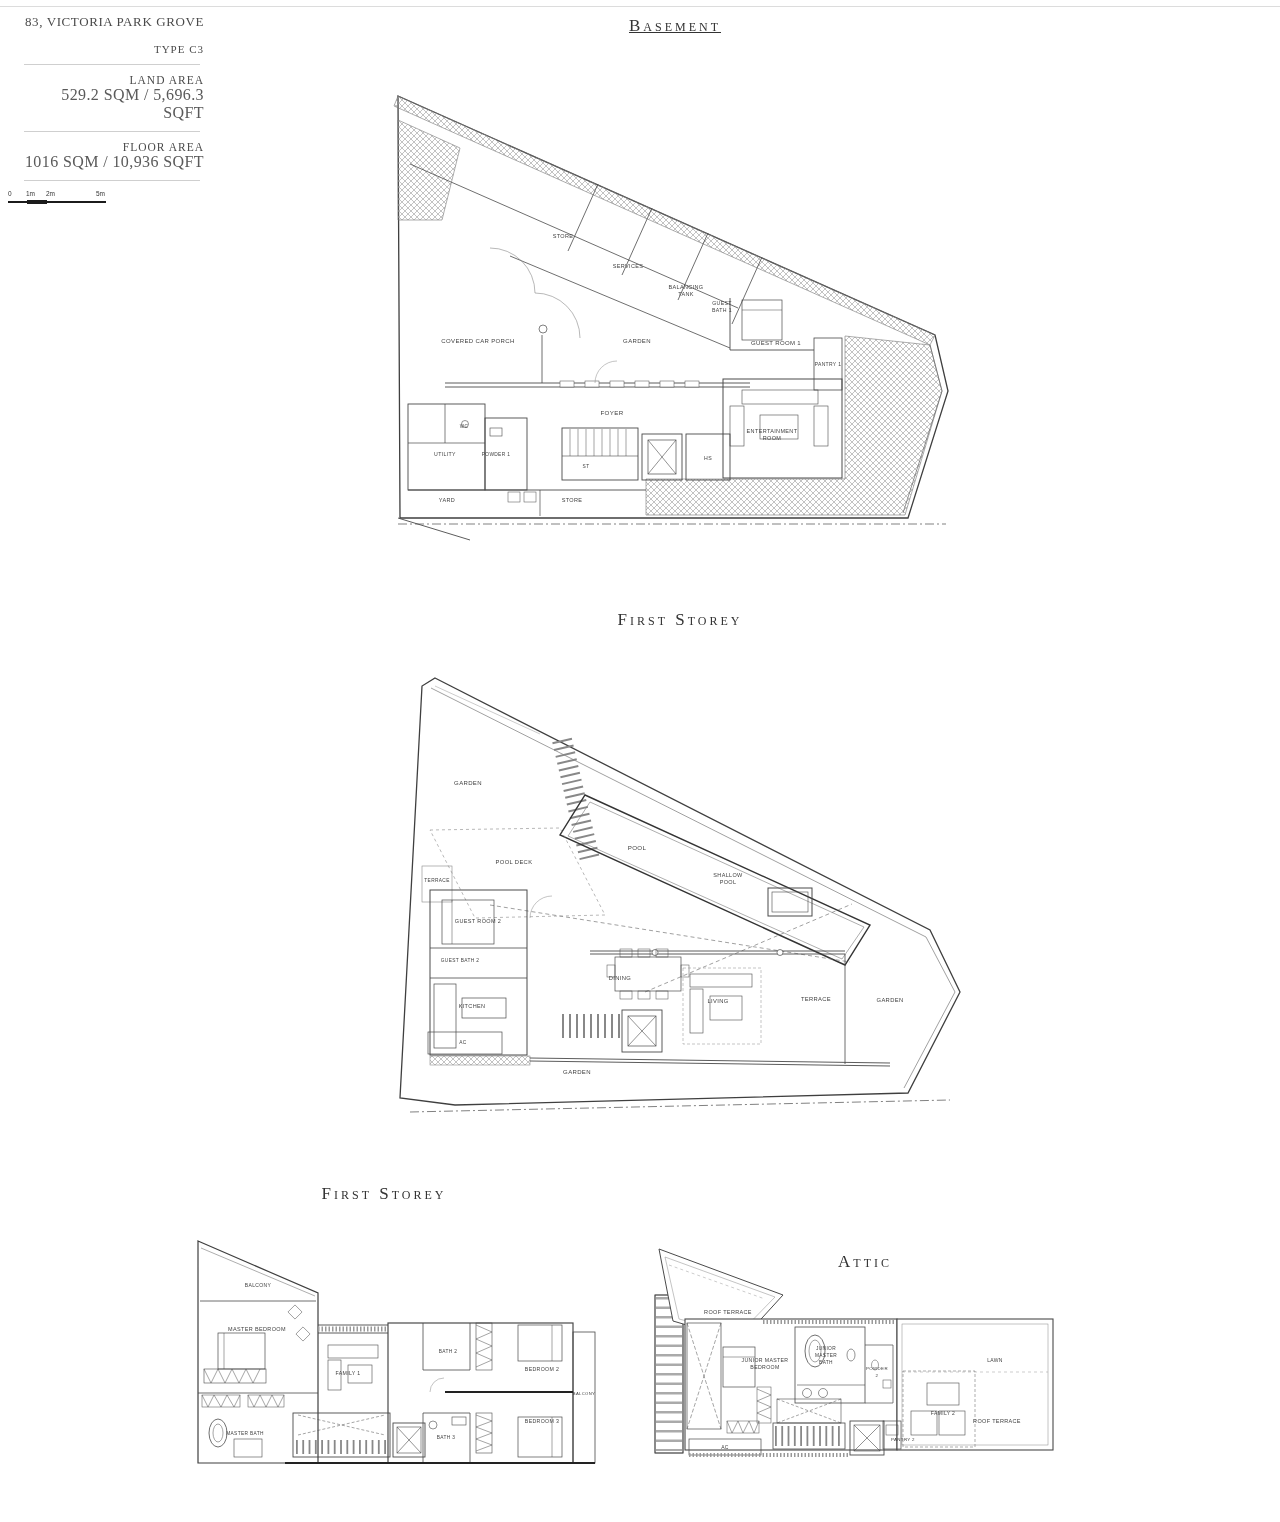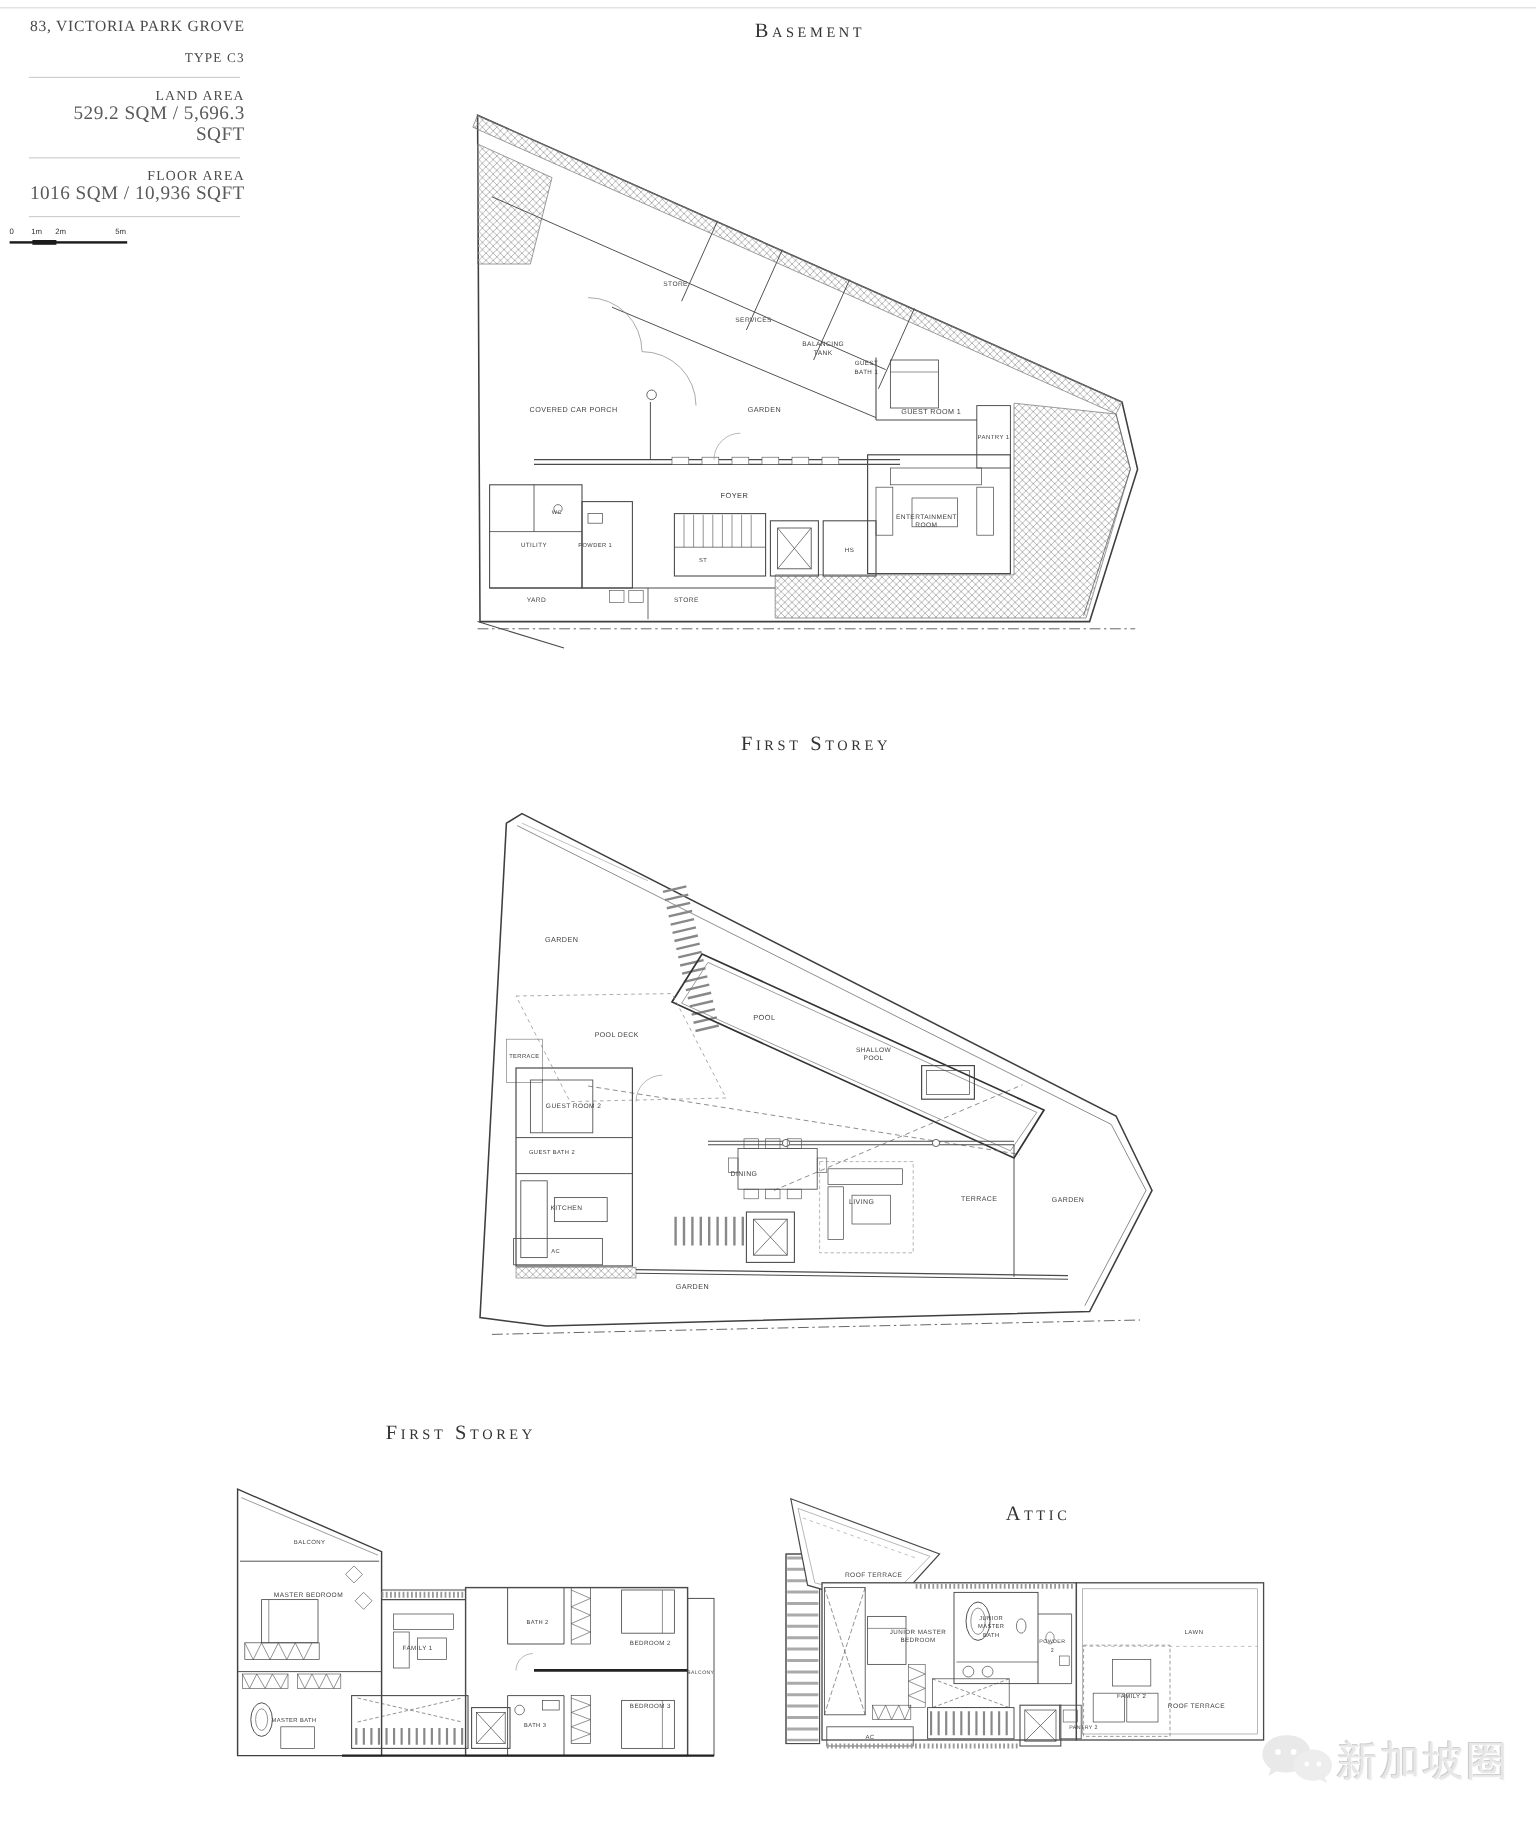--- a/index.html
+++ b/index.html
@@ -15,21 +15,21 @@
   .ip-value{font-size:16px;letter-spacing:.4px;color:#5a5a5a;margin-top:0;}
   
   #scalebar{position:absolute;left:8px;top:190px;width:110px;height:20px;font-family:"Liberation Sans",sans-serif;}
   #scalebar .tick{position:absolute;top:0;font-size:6.5px;color:#333;}
   #scalebar .t0{left:0;} #scalebar .t1{left:18px;} #scalebar .t2{left:38px;} #scalebar .t3{left:88px;}
   #scalebar .sline{position:absolute;left:0;top:11px;width:98px;height:2px;background:#1b1b1b;}
   #scalebar .sseg{position:absolute;left:19px;top:10px;width:20px;height:4px;background:#1b1b1b;}
   
   .plan-title{position:absolute;text-align:center;font-size:17px;letter-spacing:3px;
               font-variant:small-caps;color:#333;}
-  #title-basement{left:540px;top:16px;width:270px;}
+  #title-basement{left:540px;top:16px;width:270px;text-decoration:underline;}
   #title-first{left:540px;top:590px;width:280px;margin-top:20px;}
   #title-second{left:284px;top:1184px;width:200px;}
   #title-attic{left:765px;top:1252px;width:200px;}
   
   .plan{position:absolute;}
   #plan-basement{left:390px;top:88px;width:570px;height:460px;}
   #plan-first{left:390px;top:660px;width:580px;height:470px;}
   #plan-second{left:190px;top:1235px;width:420px;height:245px;}
   #plan-attic{left:645px;top:1235px;width:420px;height:245px;}
   svg{display:block;}
@@ -417,30 +417,13 @@
         <text x="181" y="122" class="rl" font-size="4.8"><tspan x="181" dy="-7">JUNIOR</tspan><tspan x="181" dy="7">MASTER</tspan><tspan x="181" dy="7">BATH</tspan></text>
         <text x="232" y="138" class="rl" font-size="4.4"><tspan x="232" dy="-3.5">POWDER</tspan><tspan x="232" dy="7">2</tspan></text>
         <text x="298" y="180" class="rl" font-size="5"><tspan x="298" dy="0">FAMILY 2</tspan></text>
         <text x="258" y="206" class="rl" font-size="4.4"><tspan x="258" dy="0">PANTRY 2</tspan></text>
         <text x="352" y="188" class="rl" font-size="5.5"><tspan x="352" dy="0">ROOF TERRACE</tspan></text>
         <text x="350" y="127" class="rl" font-size="5"><tspan x="350" dy="0">LAWN</tspan></text>
         <text x="80" y="214" class="rl" font-size="5"><tspan x="80" dy="0">AC</tspan></text>
       </svg>
   </div>
 
-  <div id="watermark">
-    <span>
-      <svg width="60" height="56" viewBox="0 0 60 56">
-        <g fill="#e9e9e9">
-          <path d="M22 6 C10 6 2 13 2 22 c0 5 3 9 7 12 l-2 6 7 -4 c3 1 5 1 8 1 c12 0 20 -7 20 -16 S34 6 22 6 Z"></path>
-          <circle cx="15" cy="20" r="2.4" fill="#ffffff"></circle>
-          <circle cx="28" cy="20" r="2.4" fill="#ffffff"></circle>
-        </g>
-        <g fill="#ededed">
-          <path d="M44 18 c-9 0 -16 6 -16 13 c0 7 7 13 16 13 c2 0 4 0 6 -1 l6 3 -2 -5 c4 -2 6 -6 6 -10 c0 -7 -7 -13 -16 -13 Z"></path>
-          <circle cx="39" cy="30" r="2" fill="#ffffff"></circle>
-          <circle cx="49" cy="30" r="2" fill="#ffffff"></circle>
-        </g>
-      </svg>
-    </span>
-    <span id="wm-text">新加坡圈</span>
-  </div>
 </div>
 
 </body></html>

